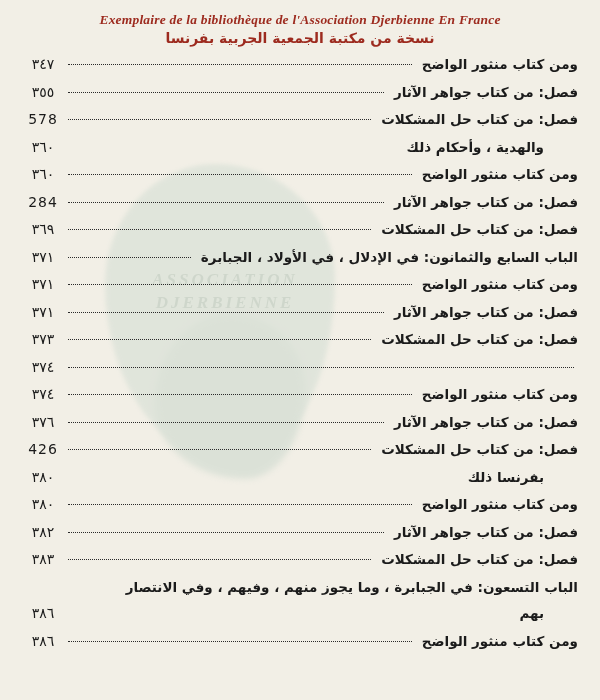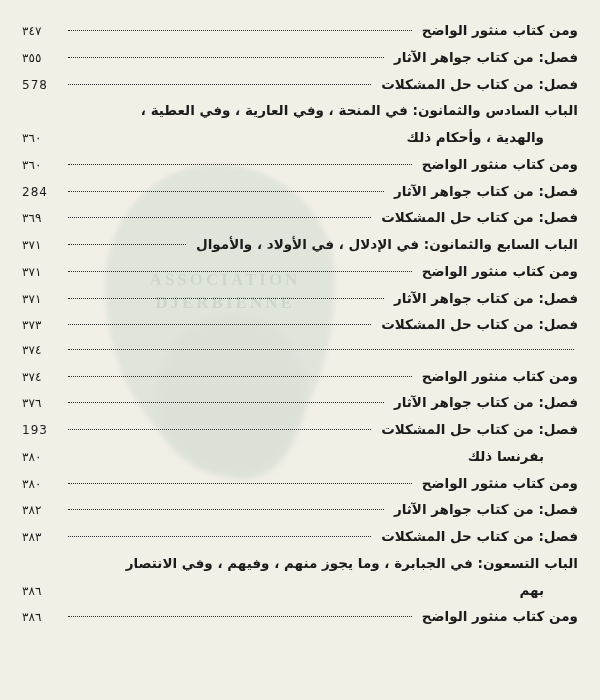--- a/index.html
+++ b/index.html
@@ -17,20 +17,21 @@
 
   
   .watermark {
     position: absolute;
     left: 95px;
     top: 164px;
     width: 260px;
     height: 320px;
     pointer-events: none;
     opacity: .30;
+    font-style: italic;
   }
   .wm-blob {
     position: absolute;
     left: 10px;
     top: 0;
     width: 230px;
     height: 300px;
     background: #b9cfc4;
     border-radius: 48% 52% 44% 56% / 40% 38% 62% 60%;
     filter: blur(2px);
@@ -114,23 +115,23 @@
   .row .text.bold { font-weight: bold; }
   .row .dots {
     flex: 1 1 auto;
     border-bottom: 1.6px dotted #2a2a2a;
     transform: translateY(-4px);
     margin: 0 4px;
     min-width: 10px;
   }
   .row .pg {
     flex: 0 0 auto;
-    text-align: left;
+    text-align: center;
     min-width: 42px;
-    font-size: 12px;
+    font-size: 14px;
     letter-spacing: 1px;
     direction: rtl;
   }
   
   .row.cont .text { padding-left: 0; }
   .row.cont .dots { border-bottom: none; }
   .row.cont { justify-content: flex-start; padding-right: 34px; }
 
   .row.nodots .dots { border-bottom: none; }
 </style>
@@ -141,41 +142,40 @@
   <div class="wm-blob"></div>
   <div class="wm-blob2"></div>
   <div class="wm-text">
     <div class="big">ASSOCIATION</div>
     <div class="big">DJERBIENNE</div>
   </div>
 </div>
 
 <div class="page">
 
+  <div class="header">
+    <div class="fr">Exemplaire de la bibliothèque de l'Association Djerbienne En France</div>
+    <div class="ar">نسخة من مكتبة الجمعية الجربية بفرنسا</div>
+  </div>
 
   <div class="toc">
       <div class="row">
         <span class="text">ومن كتاب منثور الواضح</span>
         <span class="dots"></span>
         <span class="pg">٣٤٧</span>
       </div>
       <div class="row">
         <span class="text">فصل: من كتاب جواهر الآثار</span>
         <span class="dots"></span>
         <span class="pg">٣٥٥</span>
       </div>
       <div class="row">
         <span class="text">فصل: من كتاب حل المشكلات</span>
         <span class="dots"></span>
         <span class="pg">578</span>
-      </div>
-      <div class="row nodots">
-        <span class="text bold">الباب السادس والثمانون: في المنحة ، وفي العارية ، وفي العطية ،</span>
-        <span class="dots"></span>
-        <span class="pg"></span>
       </div>
       <div class="row cont">
         <span class="text">والهدية ، وأحكام ذلك</span>
         <span class="dots"></span>
         <span class="pg">٣٦٠</span>
       </div>
       <div class="row">
         <span class="text">ومن كتاب منثور الواضح</span>
         <span class="dots"></span>
         <span class="pg">٣٦٠</span>
@@ -184,21 +184,21 @@
         <span class="text">فصل: من كتاب جواهر الآثار</span>
         <span class="dots"></span>
         <span class="pg">284</span>
       </div>
       <div class="row">
         <span class="text">فصل: من كتاب حل المشكلات</span>
         <span class="dots"></span>
         <span class="pg">٣٦٩</span>
       </div>
       <div class="row">
-        <span class="text bold">الباب السابع والثمانون: في الإدلال ، في الأولاد ، والأموال</span>
+        <span class="text bold">الباب السابع والثمانون: في الإدلال ، في الأولاد ، الجبابرة</span>
         <span class="dots"></span>
         <span class="pg">٣٧١</span>
       </div>
       <div class="row">
         <span class="text">ومن كتاب منثور الواضح</span>
         <span class="dots"></span>
         <span class="pg">٣٧١</span>
       </div>
       <div class="row">
         <span class="text">فصل: من كتاب جواهر الآثار</span>
@@ -220,21 +220,21 @@
         <span class="pg">٣٧٤</span>
       </div>
       <div class="row">
         <span class="text">فصل: من كتاب جواهر الآثار</span>
         <span class="dots"></span>
         <span class="pg">٣٧٦</span>
       </div>
       <div class="row">
         <span class="text">فصل: من كتاب حل المشكلات</span>
         <span class="dots"></span>
-        <span class="pg">193</span>
+        <span class="pg">426</span>
       </div>
       <div class="row cont">
         <span class="text">بفرنسا ذلك</span>
         <span class="dots"></span>
         <span class="pg">٣٨٠</span>
       </div>
       <div class="row">
         <span class="text">ومن كتاب منثور الواضح</span>
         <span class="dots"></span>
         <span class="pg">٣٨٠</span>

